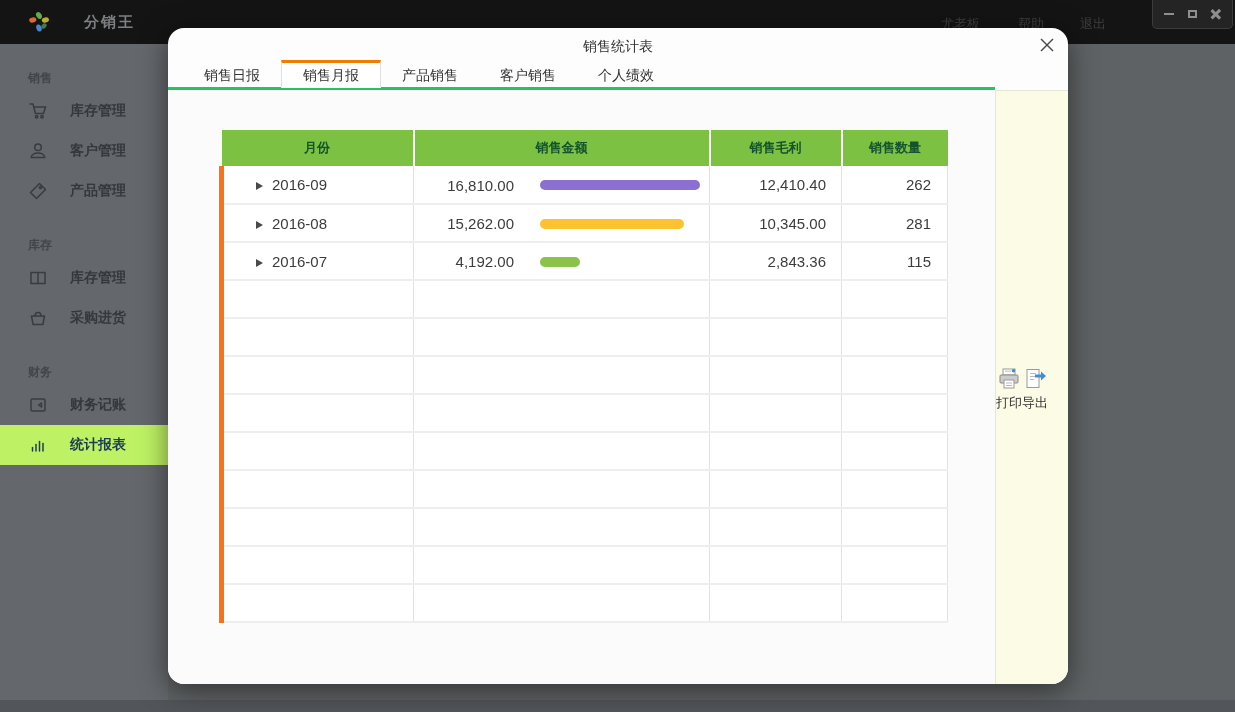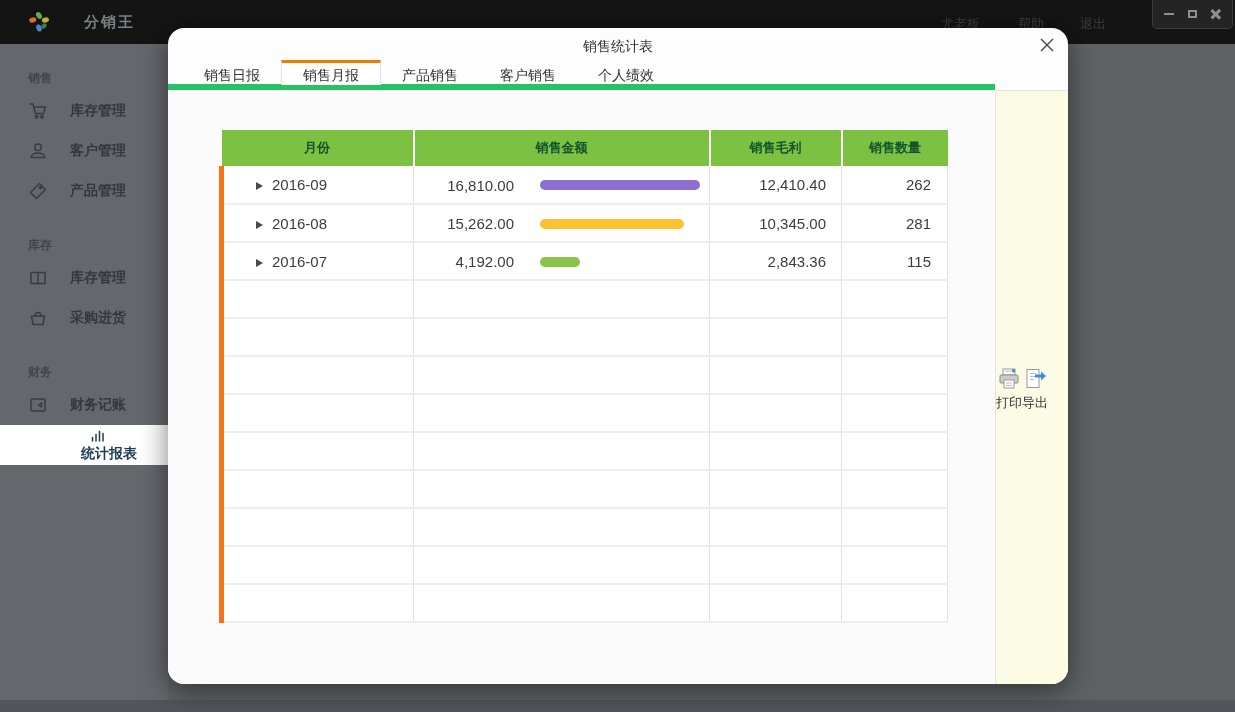--- a/index.html
+++ b/index.html
@@ -29,36 +29,36 @@
   .wc-close i::after { transform:rotate(90deg); }
 
   
   .sidebar { position:absolute; left:0; top:44px; width:168px; height:656px; background:#64676b; z-index:2; }
   .side-section { padding-top:2px; }
   .side-section-label { margin:24px 0 4px 28px; font-size:12px; font-weight:bold; color:#42464b; }
   .side-item { height:40px; display:flex; align-items:center; padding-left:28px; cursor:pointer; }
   .side-item svg { width:20px; height:20px; flex:0 0 20px; }
   .side-item svg * { stroke:#383c41; fill:none; stroke-width:1.5; stroke-linecap:round; stroke-linejoin:round; }
   .side-item .lbl { margin-left:22px; font-size:14px; font-weight:bold; color:#34383d; }
-  .side-item.selected { background:#ffffff;flex-direction:column; }
+  .side-item.selected { background:#bef264; }
   .side-item.selected .lbl { color:#1d3d55; }
   .side-item.selected svg * { stroke:#1d3d55; }
 
   .bottom-strip { position:absolute; left:0; top:700px; width:1235px; height:12px; background:#525559; z-index:3; }
 
   
   .modal { position:absolute; left:168px; top:28px; width:900px; height:656px;
     background:#fdfdfe; border-radius:16px; box-shadow:0 6px 28px rgba(0,0,0,0.5);
     z-index:10; display:flex; flex-direction:column; overflow:hidden; }
   .modal-header { height:32px; position:relative; flex:0 0 32px; }
   .modal-title { text-align:center; line-height:36px; font-size:14px; color:#333; }
   .close-btn { position:absolute; right:12px; top:8px; width:18px; height:18px; cursor:pointer; }
   .close-btn svg line { stroke:#4a4a4a; stroke-width:1.4; }
 
-  .tabbar { flex:0 0 30px; height:30px; width:827px; display:flex; padding-left:15px; border-bottom:6px solid #22c55e; }
+  .tabbar { flex:0 0 30px; height:30px; width:827px; display:flex; padding-left:15px; border-bottom:3px solid #22c55e; }
   .tab { padding:0 21px; line-height:30px; font-size:14px; color:#333; cursor:pointer; }
   .tab.active { background:#fff; border:1px solid #e0e0e2; border-bottom:1px solid #fff;
     border-top:3px solid #ef7d00; line-height:25px; margin-bottom:-1px; }
 
   .modal-body { flex:1; display:flex; }
   .content { width:827px; background:#fbfbfc; position:relative; }
 
   .stats-table { position:absolute; left:51px; top:40px; width:726px; border-collapse:collapse; table-layout:fixed; }
   .stats-table th { height:36px; background:#7cc142; color:#14532d; font-size:13px; font-weight:bold;
     text-align:center; border-right:2px solid #fdfdfe; }

